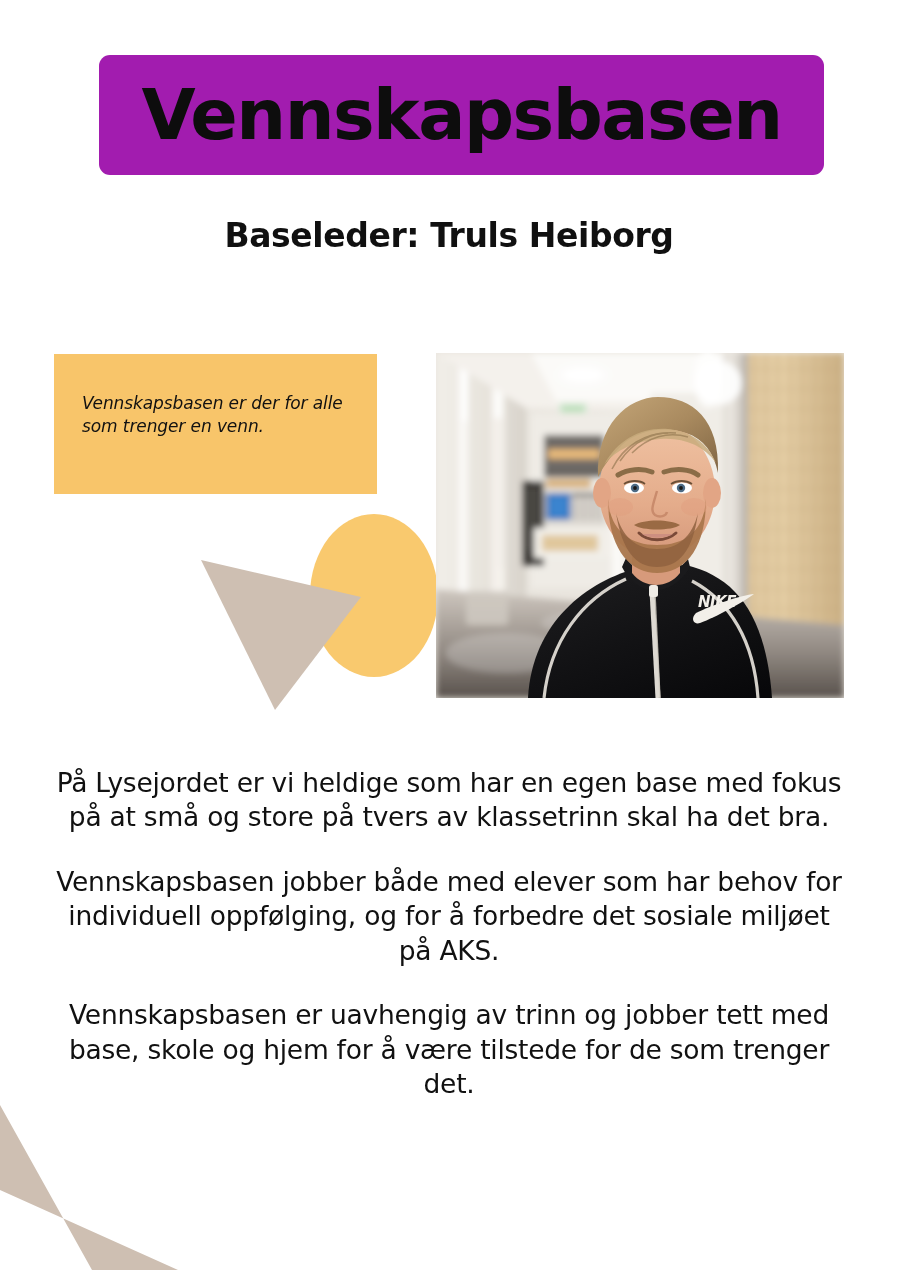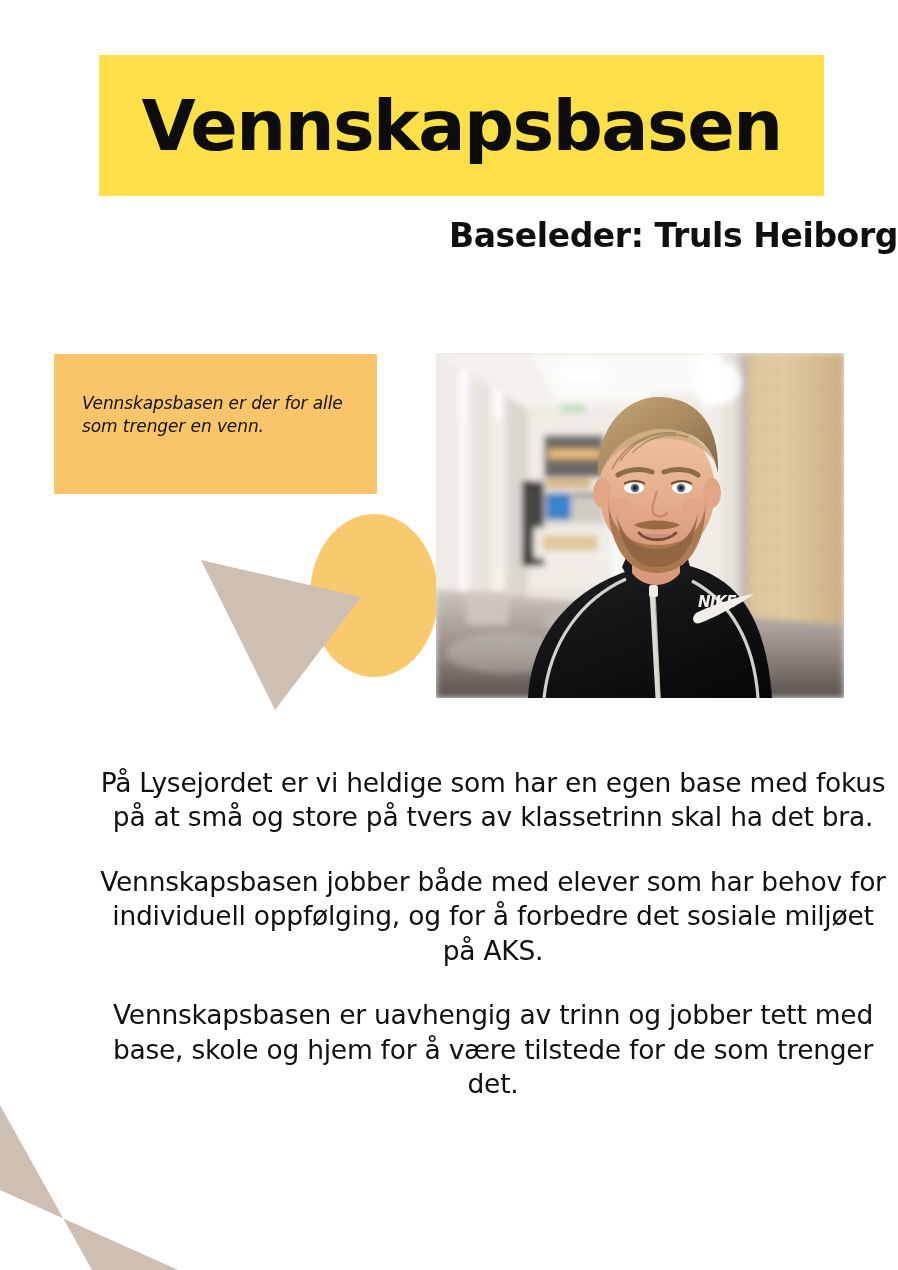--- a/index.html
+++ b/index.html
@@ -22,43 +22,44 @@
     background: #ffffff;
     overflow: hidden;
   }
 
   
   .title-banner {
     position: absolute;
     left: 99px;
     top: 55px;
     width: 725px;
-    height: 141px;
-    background: #fde047;
+    height: 120px;
+    background: #a21caf;
     display: flex;
     align-items: center;
     justify-content: center;
+    border-radius: 11px;
   }
   .title-text {
     font-family: "DejaVu Sans", "Liberation Sans", sans-serif;
     font-weight: 700;
     font-size: 70px;
     letter-spacing: -1.5px;
     color: #0d0d0d;
     line-height: 1;
     white-space: nowrap;
   }
 
   
   .leader-name {
     position: absolute;
     left: 0;
     right: 0;
     top: 216px;
-    text-align: right;
+    text-align: center;
     font-weight: 700;
     font-size: 33px;
     letter-spacing: -0.4px;
     color: #101010;
   }
   .leader-email {
     position: absolute;
     left: 0;
     right: 0;
     top: 263px;
@@ -123,21 +124,20 @@
   }
   .photo svg { display: block; }
 
   
   .body-copy {
     position: absolute;
     left: 56px;
     top: 766px;
     width: 786px;
     text-align: center;
-    margin-left: 44px;
   }
   .para {
     font-size: 26.5px;
     line-height: 1.30;
     letter-spacing: -0.25px;
     color: #111111;
     font-weight: 400;
     margin: 0 0 30px 0;
   }
   .para:last-child { margin-bottom: 0; }

